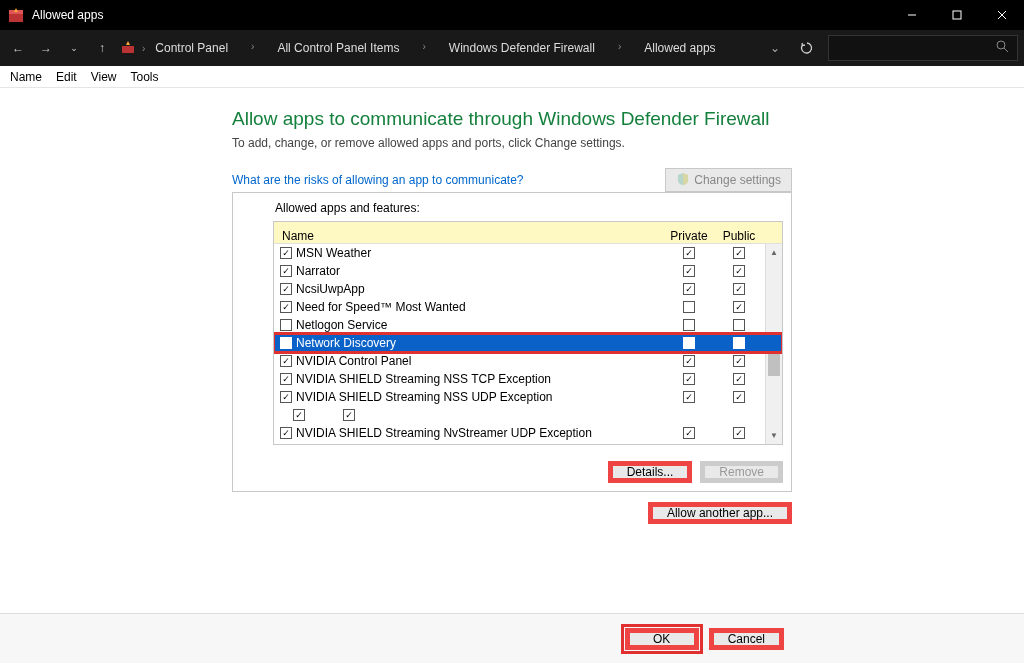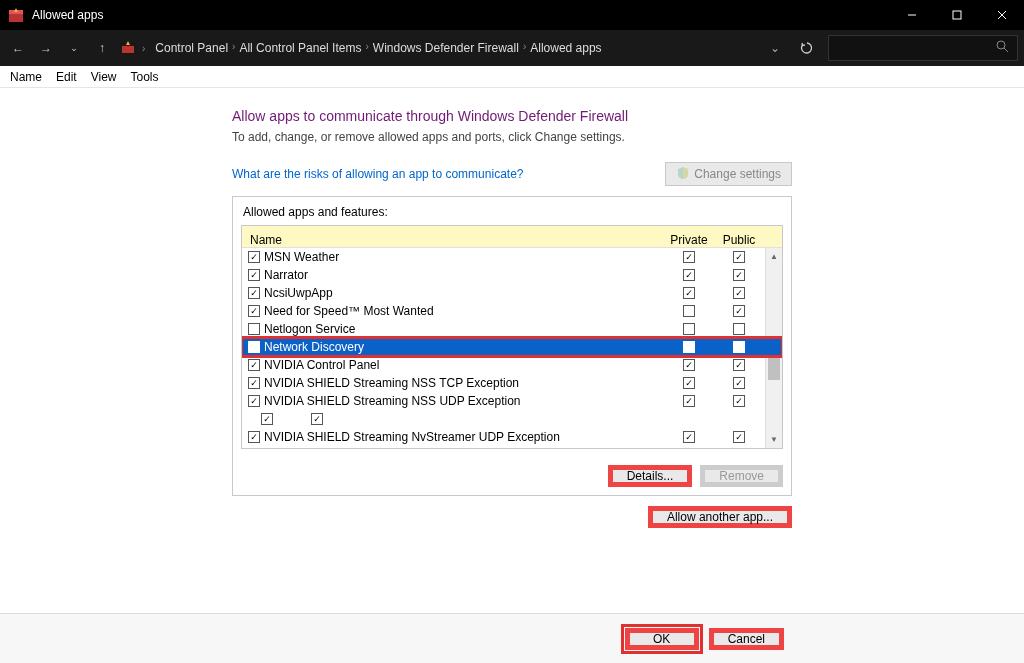--- a/index.html
+++ b/index.html
@@ -8,44 +8,44 @@
 
 .titlebar { background: #000; color: #fff; height: 30px; display: flex; align-items: center; }
 .titlebar .icon { width: 16px; height: 16px; margin: 0 8px; }
 .titlebar .title { flex: 0 0 auto; }
 .titlebar .spacer { flex: 1; }
 .titlebar .winbtn { width: 45px; height: 30px; display: flex; align-items: center; justify-content: center; color: #fff; }
 
 
 .navbar { background: #191919; color: #fff; height: 36px; display: flex; align-items: center; padding: 0 6px; gap: 4px; }
 .navbar .navbtn { width: 24px; height: 24px; display: flex; align-items: center; justify-content: center; color: #ccc; }
-.navbar .breadcrumb { display: flex; align-items: flex-start; gap: 4px; color: #ddd; margin-left: 6px; }
+.navbar .breadcrumb { display: flex; align-items: flex-start; gap: 23px; color: #ddd; margin-left: 6px; }
 .navbar .crumb { color: #ddd; }
 .navbar .sep { color: #888; font-size: 10px; }
 .navbar .spacer { flex: 1; }
 .navbar .dropdown { width: 22px; height: 22px; display:flex; align-items:center; justify-content:center; color:#aaa; }
 .navbar .refresh { width: 26px; height: 26px; display:flex; align-items:center; justify-content:center; color:#ccc; margin: 0 4px; }
 .navbar .searchbox { width: 190px; height: 26px; background: #111; border: 1px solid #333; display:flex; align-items:center; justify-content:flex-end; padding-right:8px; color:#aaa; }
 
 
 .menubar { background: #fff; height: 22px; display: flex; align-items: center; gap: 14px; padding: 2px 10px; border-bottom: 1px solid #e5e5e5; }
 .menubar span { }
 
 
 .content { padding: 20px 0 0 0; display:flex; justify-content:center; }
 .panel { width: 560px; }
-.heading { color: #701a75; font-size: 14px; margin-bottom: 6px; }
+.heading { color: #15803d; font-size: 19px; margin-bottom: 6px; }
 .subtext { color: #444; margin-bottom: 18px; }
 .linkrow { display:flex; align-items:center; }
 .link { color: #0066cc; }
 .linkrow .spacer { flex:1; }
 .changebtn { background: #e9e9e9; border:1px solid #c8c8c8; color:#888; height:24px; padding: 0 10px; display:flex; align-items:center; gap:4px; }
 .changebtn svg { opacity:0.6; }
 
-.listbox { border: 1px solid #c8c8c8; margin-top: 10px; }
+.listbox { border: 1px solid #c8c8c8; margin-top: 0; padding-left: 32px; }
 .listlabel { padding: 8px 10px 6px 10px; }
 .listinner { border:1px solid #c8c8c8; margin: 0 8px 8px 8px; }
 .listhead { display:flex; align-items:flex-end; height: 22px; border-bottom: 1px solid #e0e0e0; background:#fef9c3; position:relative; }
 .listhead .col-name { flex:1; padding-left: 8px; }
 .listhead .col { width: 50px; text-align:center; }
 .listhead .col-scroll { width: 18px; }
 
 .rows { height: 200px; overflow: hidden; position:relative; }
 .row { display:flex; align-items:center; height: 18px; }
 .row .cell-name { flex:1; display:flex; align-items:center; gap:4px; padding-left: 6px; }

